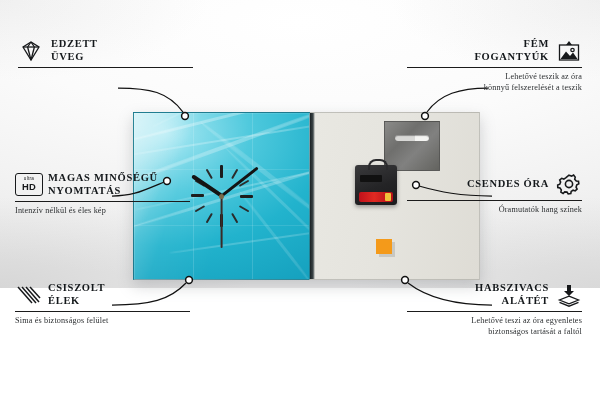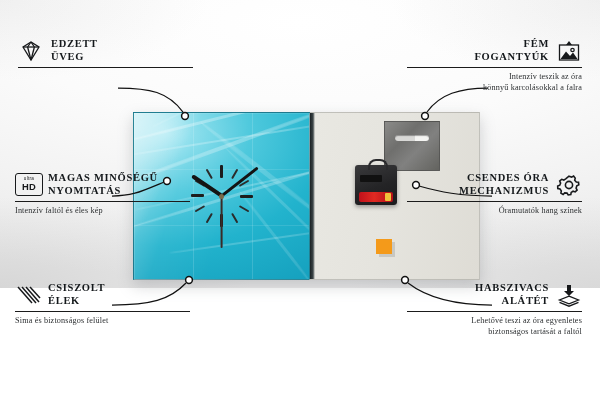--- a/index.html
+++ b/index.html
@@ -278,21 +278,21 @@
           <span class="u">ultra</span>
           <span class="h">HD</span>
         </span>
       </span>
       <span class="title">
         <span>MAGAS MINŐSÉGŰ</span><br><span>NYOMTATÁS</span>
       </span>
     </div>
     <div class="rule"></div>
     <div class="desc">
-      <span>Intenzív faltól és éles kép</span>
+      <span>Intenzív nélkül és éles kép</span>
     </div>
   </div>
 
   <div class="callout left" id="c-edges">
     <div class="head">
       <span class="ico">
         <svg viewBox="0 0 26 24" stroke="currentColor" fill="none" stroke-width="1.5">
           <path d="M3 4 L17 20"></path>
             <path d="M7 4 L21 20"></path>
             <path d="M11 4 L24 19"></path>
@@ -318,28 +318,28 @@
         <svg viewBox="0 0 26 24" stroke="currentColor" fill="none" stroke-width="1.3">
           <path d="M13 2 L16 6 H10 Z" fill="currentColor" stroke="none"></path>
           <rect x="3.5" y="6" width="19" height="15"></rect>
           <circle cx="16.5" cy="11" r="1.7"></circle>
           <path d="M4.5 20 L10 12.5 L14 17 L17 13.5 L21.5 20 Z" fill="currentColor" stroke="none"></path>
         </svg>
       </span>
     </div>
     <div class="rule"></div>
     <div class="desc">
-      <span>Intenzív teszik az óra</span><br><span>könnyű karcolásokkal a falra</span>
+      <span>Lehetővé teszik az óra</span><br><span>könnyű felszerelését a teszik</span>
     </div>
   </div>
 
   <div class="callout right" id="c-mech">
     <div class="head">
       <span class="title">
-        <span>CSENDES ÓRA</span><br><span>MECHANIZMUS</span>
+        <span>CSENDES ÓRA</span><br>
       </span>
       <span class="ico">
         <svg viewBox="0 0 26 24" stroke="currentColor" fill="none" stroke-width="1.6">
           <path d="M13 3.2 l2.6 .9 2-1.1 1.6 2.1 -.5 2.2 1.6 1.7 2.2 .3 .3 2.6 -2 1 -.7 2.2 1 2 -1.9 1.8 -2.1 -.7 -1.9 1.2 -.4 2.2 -2.6 .4 -1.2-1.9 -2.3-.2 -1.6 1.6 -2.2-1.4 .4-2.2 -1.3-1.9 -2.2-.4 -.1-2.6 2.1-.8 .8-2.1 -.9-2.1 2-1.7 2.1 .8 1.9-1.3z"></path>
           <circle cx="13" cy="12" r="3.6"></circle>
         </svg>
       </span>
     </div>
     <div class="rule"></div>
     <div class="desc">

